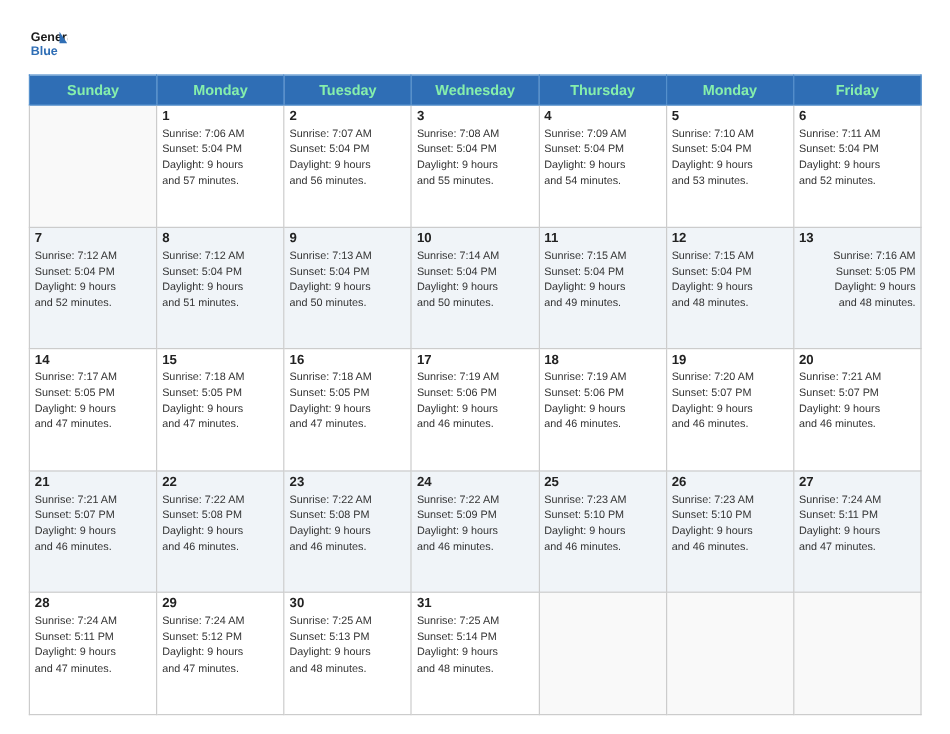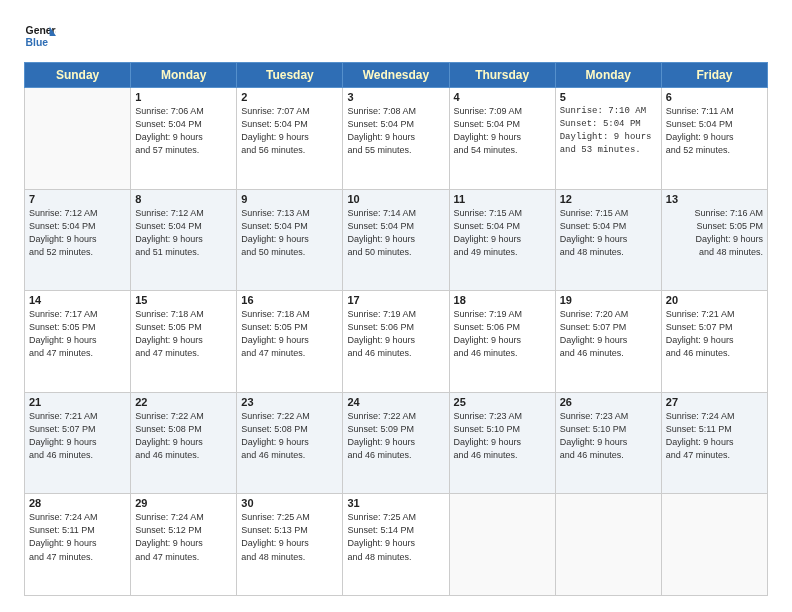--- a/index.html
+++ b/index.html
@@ -47,21 +47,21 @@
     }
     .calendar {
       flex: 1;
       border: 1px solid #ccc;
       border-collapse: collapse;
       width: 100%;
       table-layout: fixed;
     }
     .calendar th {
       background-color: #2f6eb5;
-      color: #fef9c3;
+      color: #86efac;
       text-align: center;
       font-size: 12px;
       font-weight: bold;
       padding: 5px 2px;
       border: 1px solid #5590cc;
     }
     .calendar td {
       vertical-align: top;
       border: 1px solid #ccc;
       padding: 3px 4px;
@@ -144,21 +144,21 @@
           </td>
           <td>
             <span class="day-num">4</span>
             <div class="day-info" style="white-space: pre-line;">Sunrise: 7:09 AM
 Sunset: 5:04 PM
 Daylight: 9 hours
 and 54 minutes.</div>
           </td>
           <td>
             <span class="day-num">5</span>
-            <div class="day-info" style="white-space: pre-line; font-family: Liberation Mono, monospace;">Sunrise: 7:10 AM
+            <div class="day-info" style="white-space: pre-line;">Sunrise: 7:10 AM
 Sunset: 5:04 PM
 Daylight: 9 hours
 and 53 minutes.</div>
           </td>
           <td>
             <span class="day-num">6</span>
             <div class="day-info" style="white-space: pre-line;">Sunrise: 7:11 AM
 Sunset: 5:04 PM
 Daylight: 9 hours
 and 52 minutes.</div>

